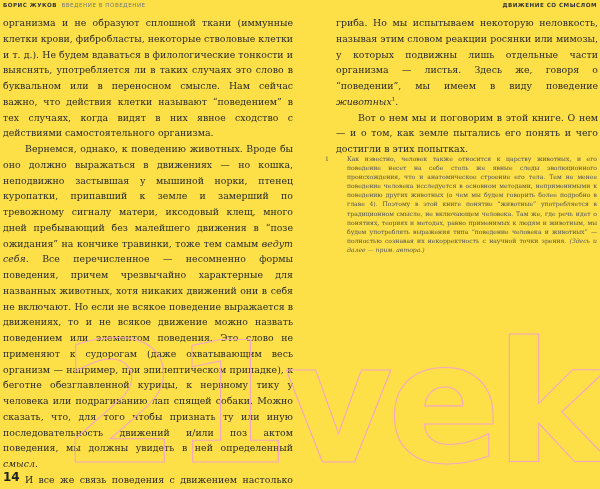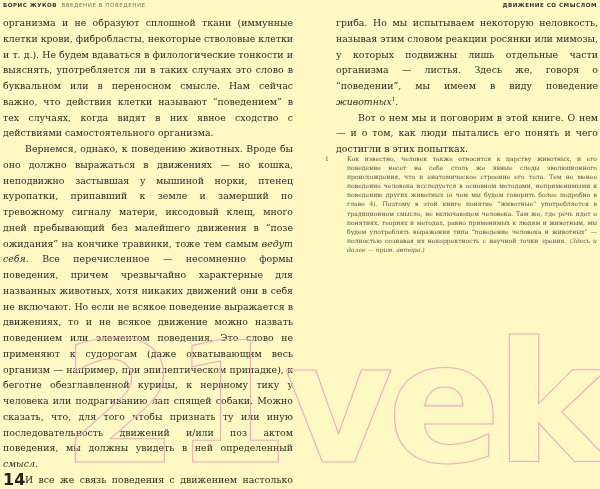--- a/index.html
+++ b/index.html
@@ -11,21 +11,21 @@
       width: 600px;
       height: 489px;
       position: relative;
       overflow: hidden;
       font-family: "DejaVu Serif", "Liberation Serif", serif;
       color: #2a2a2a;
     }
     .spread {
       position: absolute;
       inset: 0;
-      background: #fef9c3;
+      background: #fde047;
     }
     .page {
       position: absolute;
       top: 0;
       bottom: 0;
     }
     .page-left { left: 0; width: 300px; }
     .page-right { left: 300px; width: 300px; }
 
     .running-head {
@@ -78,21 +78,21 @@
       flex: 1;
     }
     .fn-text em { font-style: italic; }
 
     .folio {
       position: absolute;
       left: 3px;
       top: 470px;
       font-family: "DejaVu Sans", "Liberation Sans", sans-serif;
       font-weight: bold;
-      font-size: 16px;
+      font-size: 12px;
       color: #222;
     }
 
     .watermark {
       position: absolute;
       left: 0;
       top: 0;
       width: 600px;
       height: 489px;
       pointer-events: none;
@@ -125,21 +125,21 @@
     <div class="folio">14</div>
   </div>
 
   <div class="page page-right">
     <div class="running-head">
       <span class="rh-chapter">ДВИЖЕНИЕ СО СМЫСЛОМ</span>
     </div>
 
     <div class="body-text">
       <p class="para noindent"><span>гриба. Но мы испытываем некоторую неловкость, называя этим словом реакции росянки или мимозы, у которых подвижны лишь отдельные части организма — листья. Здесь же, говоря о “поведении”, мы имеем в виду поведение</span> <em>животных</em><sup>1</sup><span>.</span></p>
-      <p class="para">Вот о нем мы и поговорим в этой книге. О нем — и о том, как люди пытались его понять и чего достигли в этих попытках.</p>
+      <p class="para">Вот о нем мы и поговорим в этой книге. О нем — и о том, как земле пытались его понять и чего достигли в этих попытках.</p>
     </div>
   </div>
 
   <div class="footnote">
     <div class="fn-num">1</div>
     <div class="fn-text"><span>Как известно, человек также относится к царству животных, и его поведение несет на себе столь же явные следы эволюционного происхождения, что и анатомическое строение его тела. Тем не менее поведение человека исследуется в основном методами, неприменимыми к поведению других животных (о чем мы будем говорить более подробно в главе 4). Поэтому в этой книге понятие “животные” употребляется в традиционном смысле, не включающем человека. Там же, где речь идет о понятиях, теориях и методах, равно применимых к людям и животным, мы будем употреблять выражения типа “поведение человека и животных” — полностью сознавая их некорректность с научной точки зрения.</span> <em>(Здесь и далее — прим. автора.)</em></div>
   </div>
 
   <svg class="watermark" viewBox="0 0 600 489">
     <text x="62" y="462" font-size="168" letter-spacing="-6">21vek.by</text>

